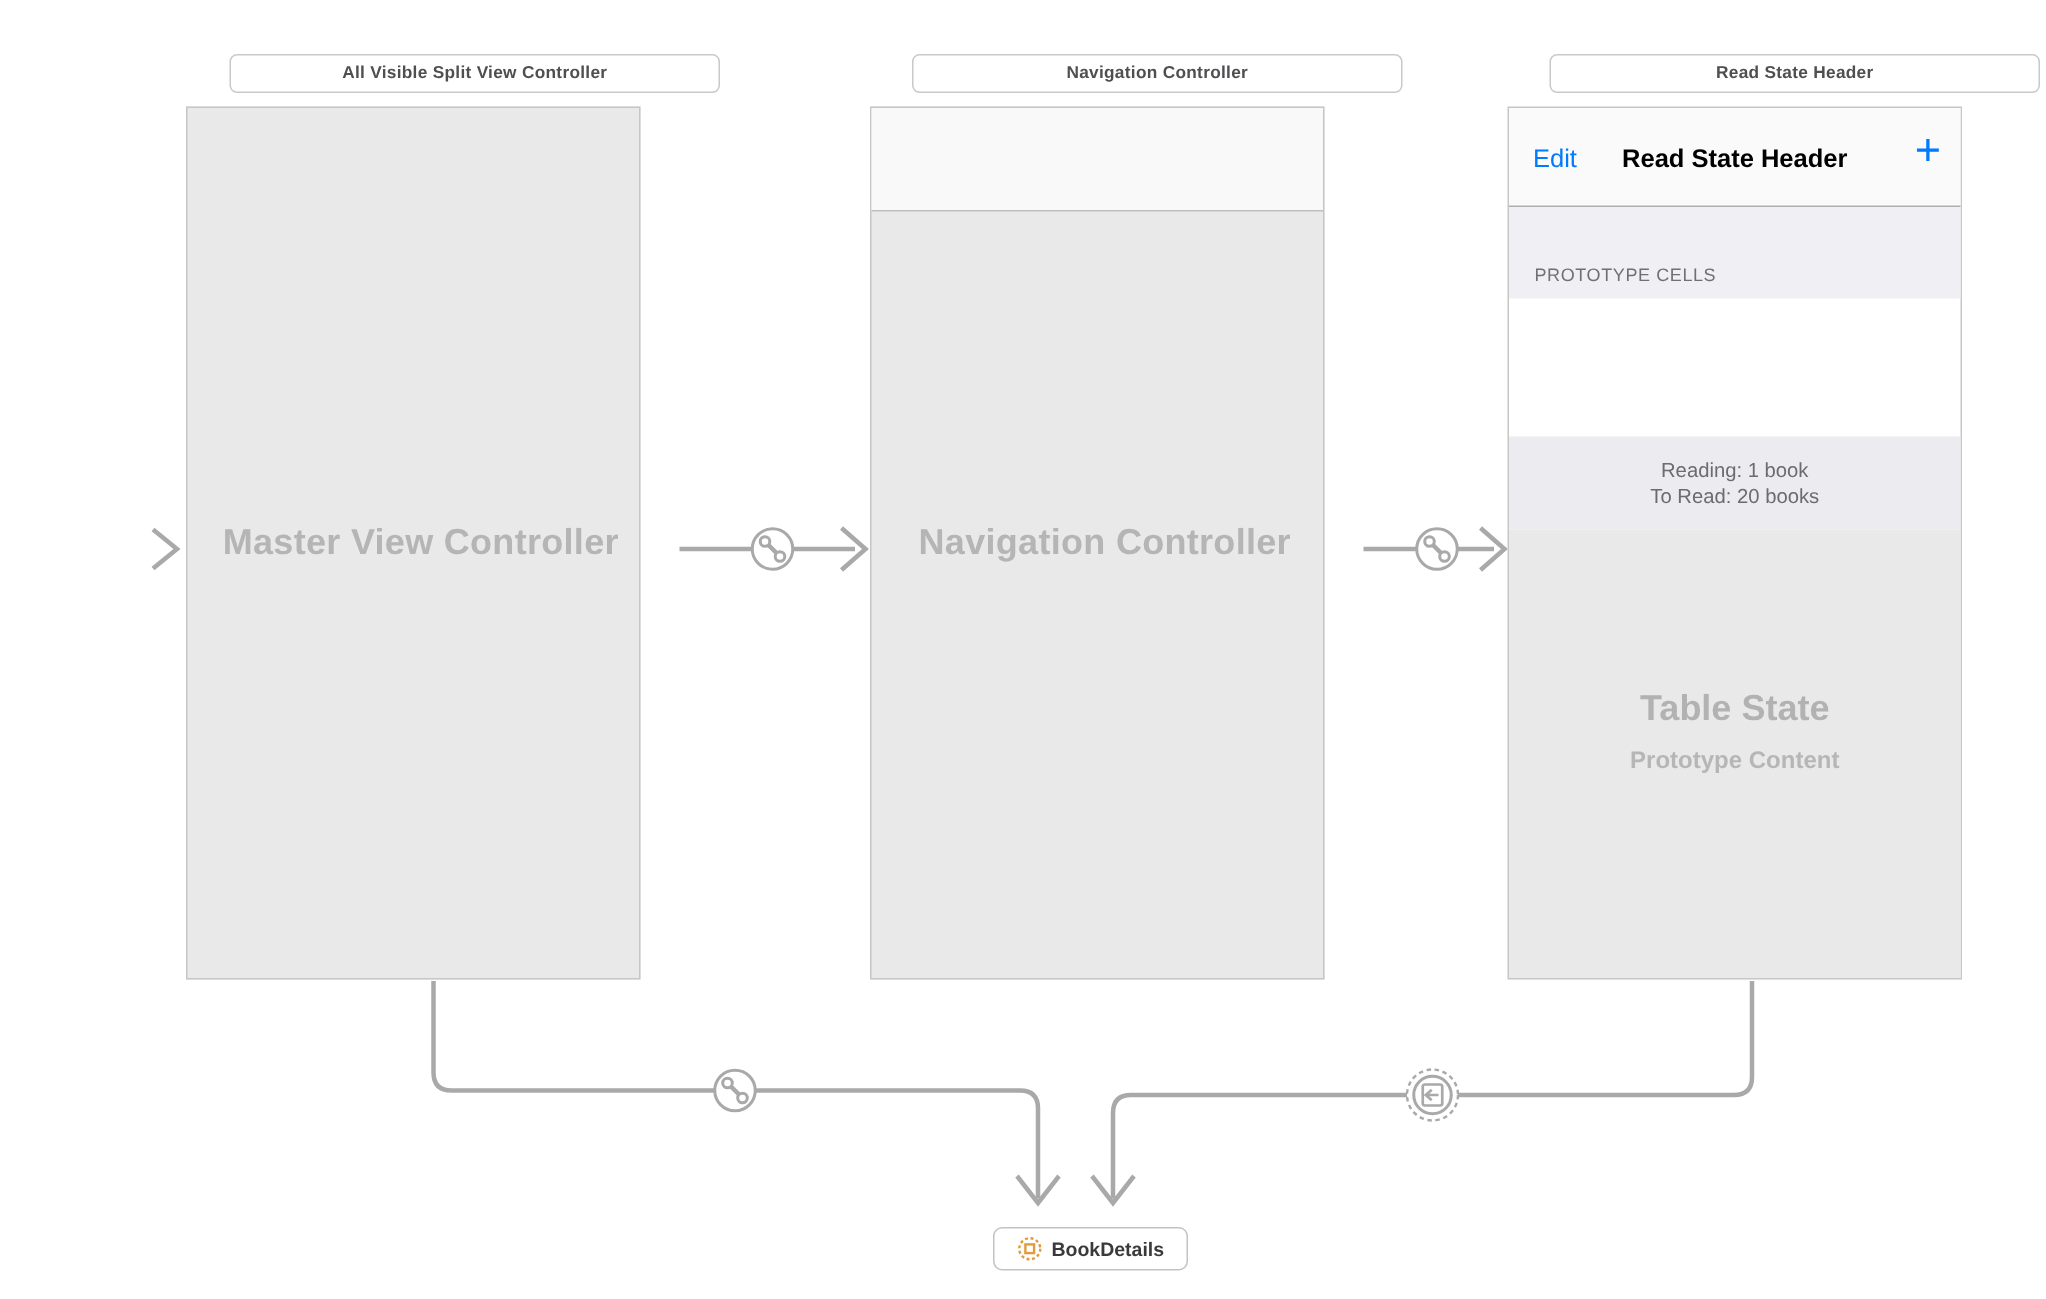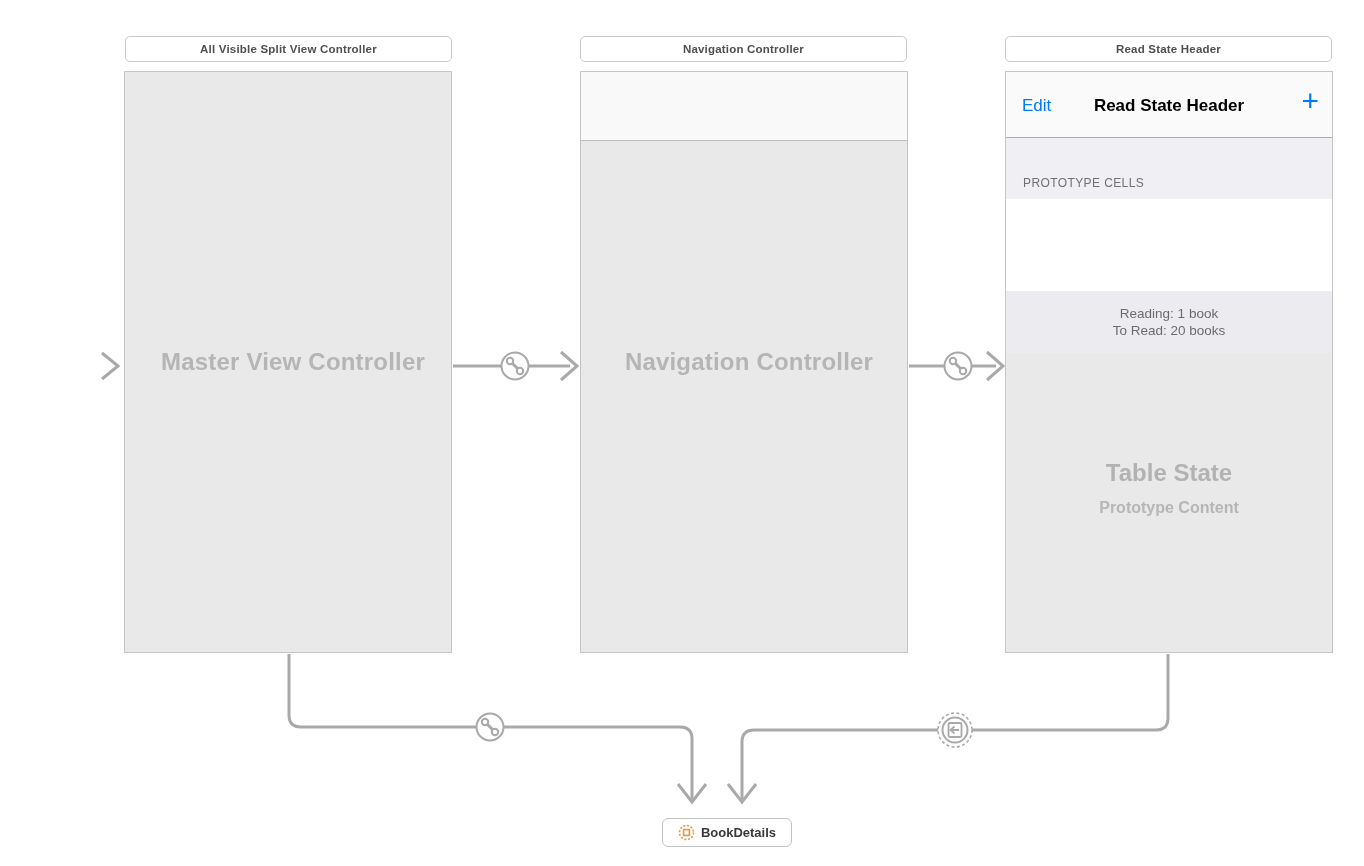--- a/index.html
+++ b/index.html
@@ -5,26 +5,26 @@
   * { margin:0; padding:0; box-sizing:border-box; }
   html,body { background:#ffffff; }
   body { font-family:"Liberation Sans", sans-serif; }
   .canvas { position:relative; width:1364px; height:866px; background:#ffffff; overflow:hidden; }
 
   
   .scene-title {
     position:absolute; top:36px; height:26px; width:327px;
     background:#ffffff; border:1px solid #c9c9c9; border-radius:5px;
     display:flex; align-items:center; justify-content:center;
-    font-size:11.5px; font-weight:bold; color:#4f4f52; letter-spacing:.2px;
+    font-size:11.5px; font-weight:bold; color:#4f4f52; letter-spacing:.2px;margin-left:28px;
   }
 
   
   .frame {
-    position:absolute; top:71px; width:328px; height:582px;
+    position:absolute; top:71px; width:303px; height:582px;
     background:#e9e9e9; border:1px solid #c6c6c6;
   }
   .frame-label-wrap { position:absolute; inset:0; display:flex; align-items:center; justify-content:center;padding-left:10px; }
   .frame-label { font-size:24px; font-weight:600; color:#b5b5b5; letter-spacing:.2px; white-space:nowrap; }
 
   
   .nav-topbar { position:absolute; left:0; right:0; top:0; height:69px; background:#f9f9f9; border-bottom:1px solid #bcbcbc; }
 
   
   .frame.detail { background:#ffffff; }

